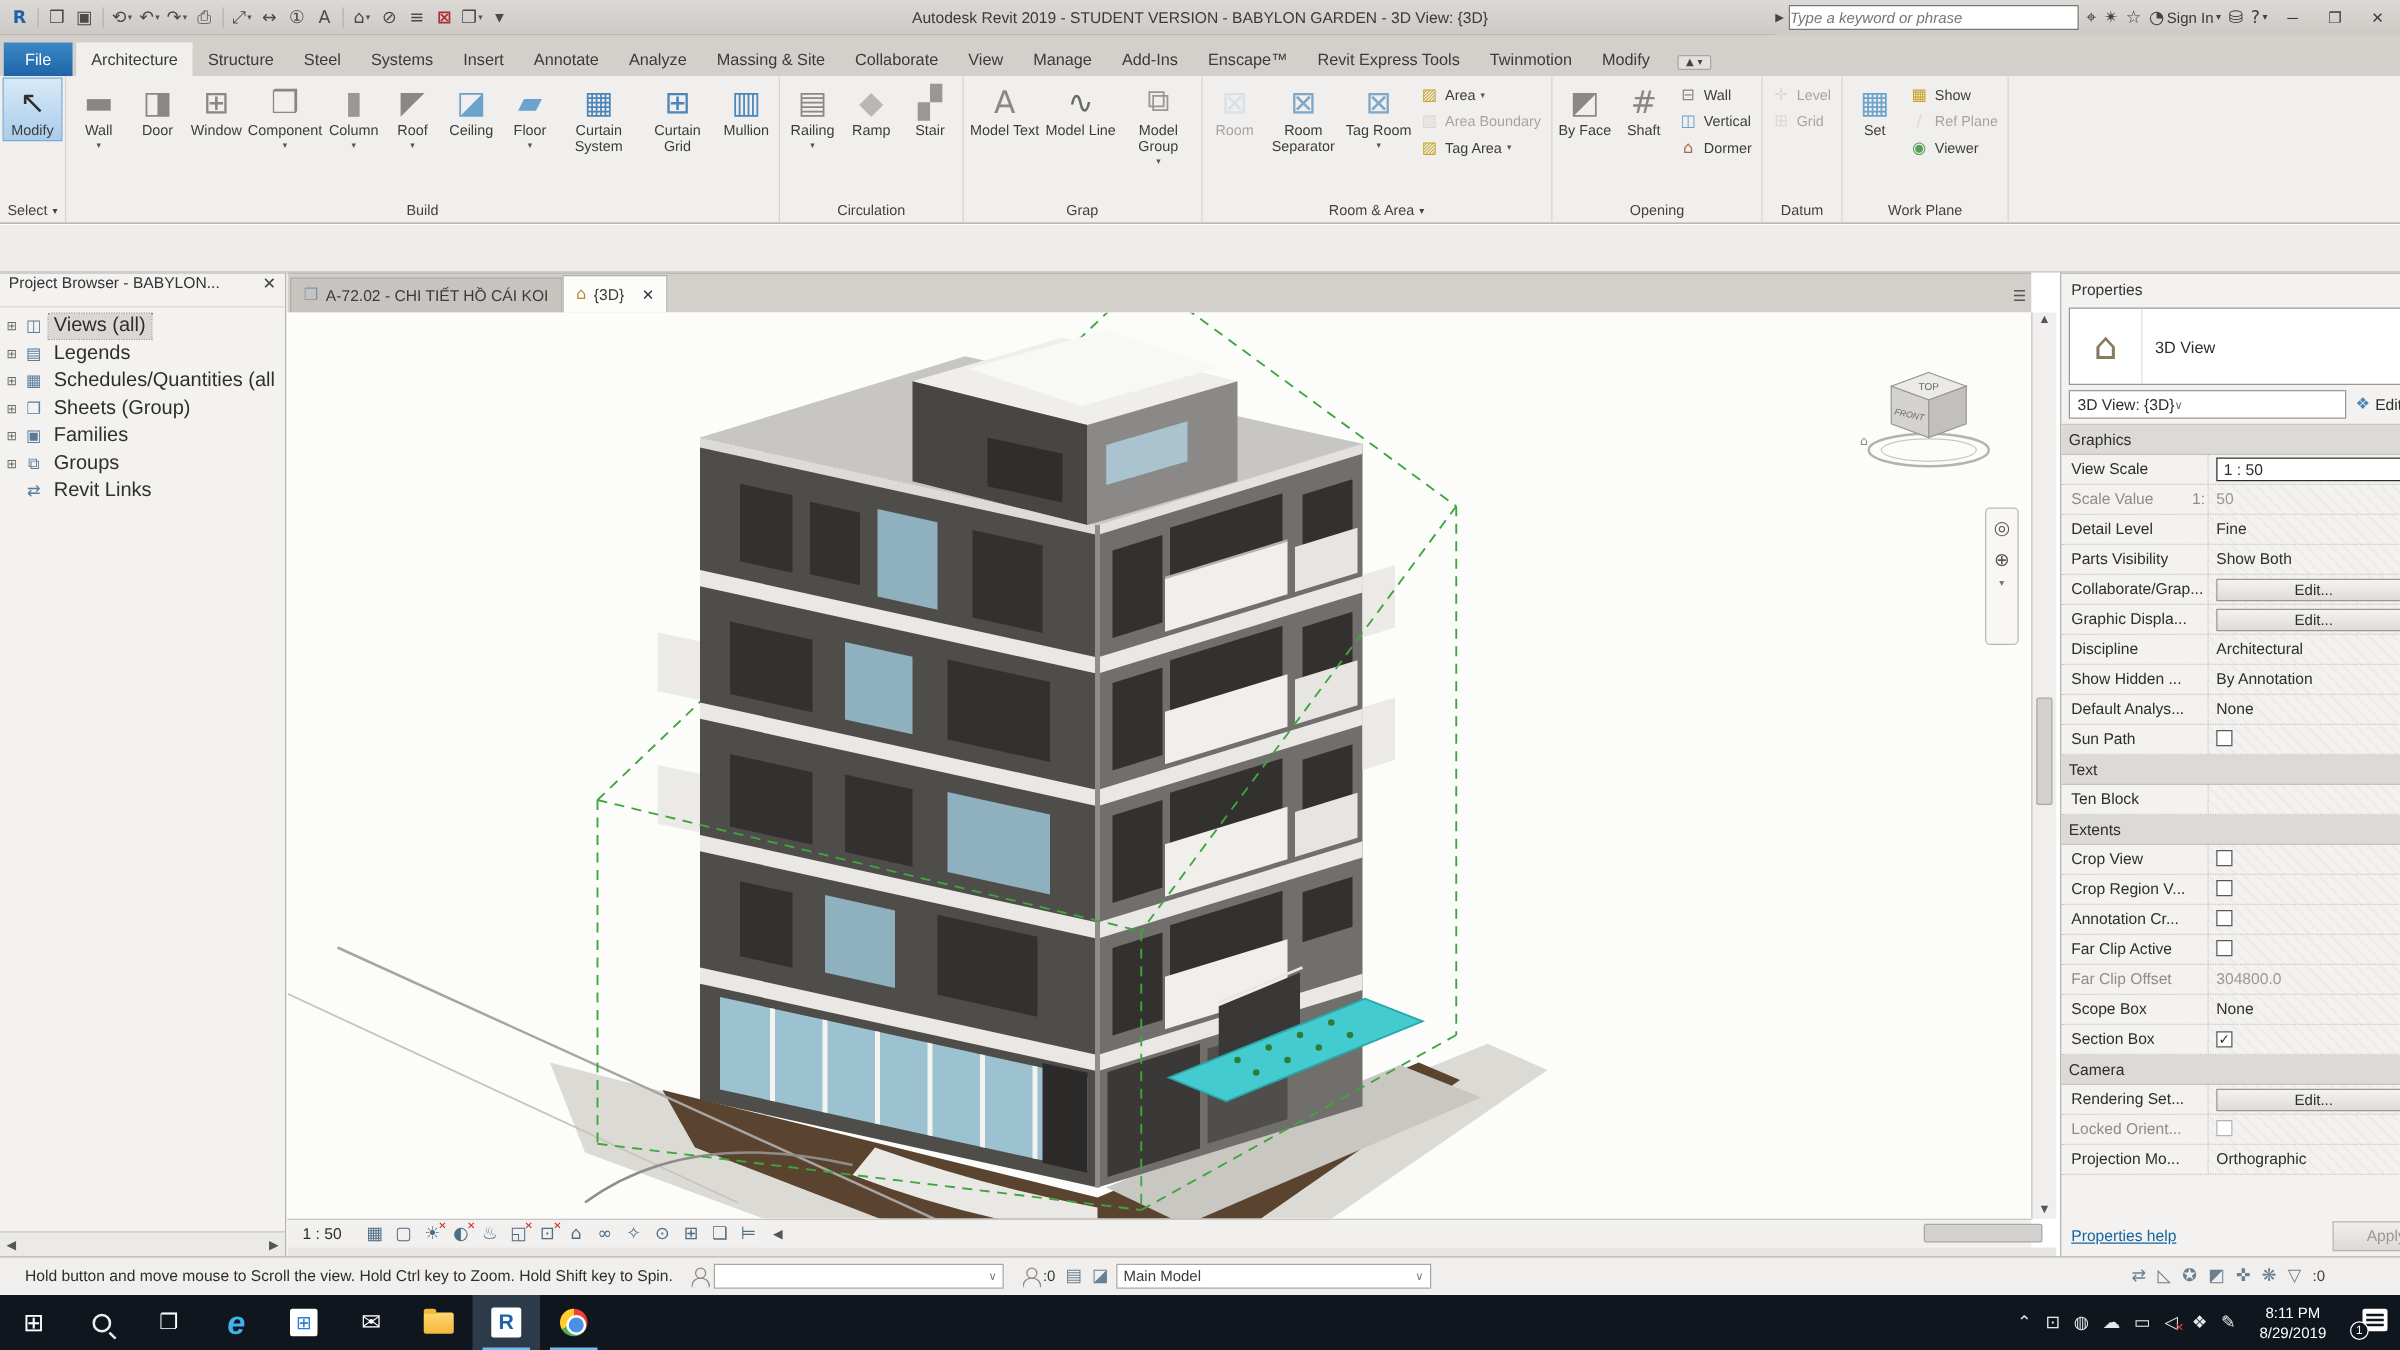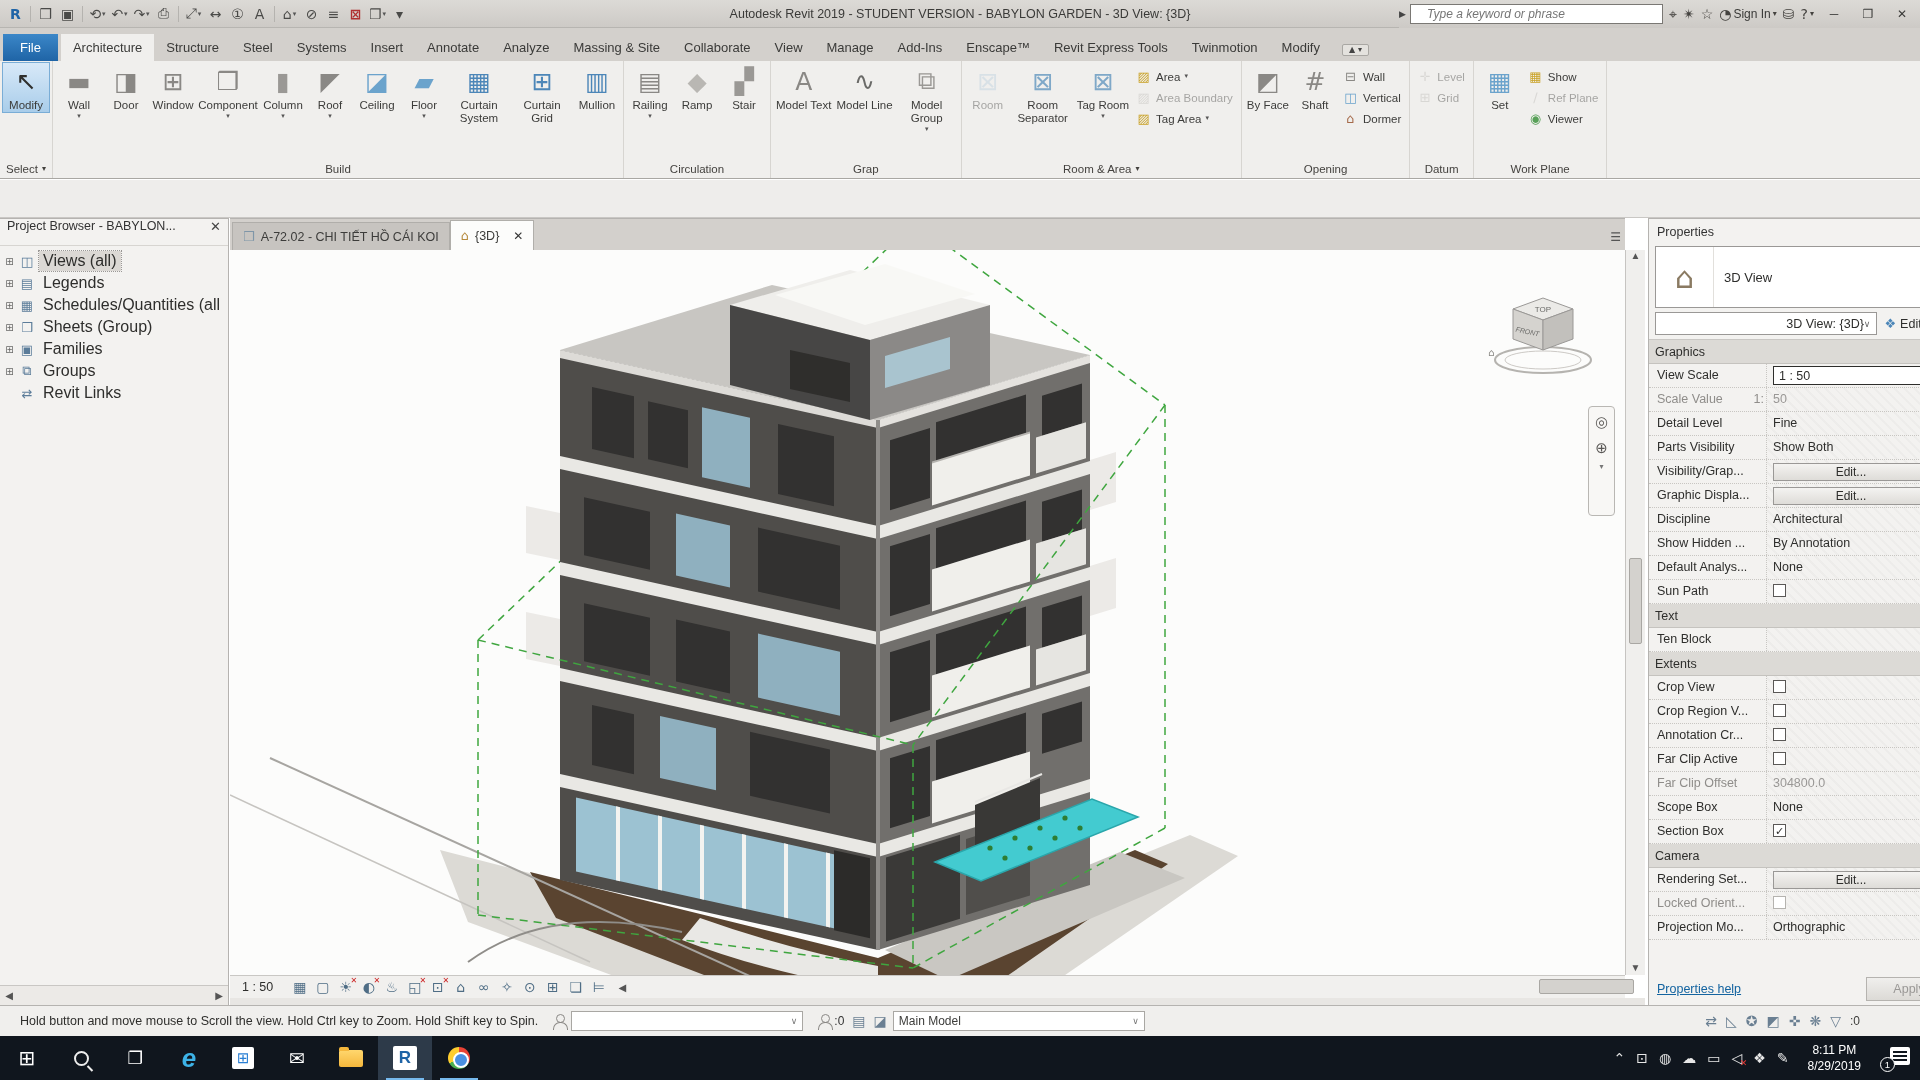--- a/index.html
+++ b/index.html
@@ -11,21 +11,21 @@
 #titlebar{position:absolute;top:0;left:0;right:0;height:28px;background:linear-gradient(#dcdad6,#cdcac6);display:flex;align-items:center;border-bottom:1px solid #b7b5b1}
 #qat{display:flex;align-items:center;padding-left:5px;gap:1px;z-index:3}
 .qbtn{height:24px;min-width:21px;display:flex;align-items:center;justify-content:center;color:#4a4a48;font-size:14px;padding:0 1px}
 .qbtn .g{font-family:"DejaVu Sans",sans-serif}
 .qbtn .dd{font-size:7px;color:#555;margin-left:1px}
 .qsep{width:1px;height:16px;background:#b5b3af;margin:0 3px}
 #title-text{position:absolute;left:0;right:0;text-align:center;font-size:12.5px;color:#3a3a38;pointer-events:none}
 #tb-right{position:absolute;right:0;top:0;height:28px;display:flex;align-items:center;gap:6px;padding-right:4px;background:linear-gradient(#dcdad6,#cdcac6)}
 #search-wrap{display:flex;align-items:center;gap:4px}
 #search-arrow{font-size:9px;color:#444}
-#search-input{width:253px;height:20px;border:1px solid #7a7874;background:#fff;font-style:italic;color:#8a8885;font-size:12px;padding:0 16px;font-family:"Liberation Sans",sans-serif}
+#search-input{width:232px;height:20px;border:1px solid #7a7874;background:#fff;font-style:italic;color:#8a8885;font-size:12px;padding:0 0;font-family:"Liberation Sans",sans-serif}
 .tbico{font-size:14px;color:#44423f;display:flex;align-items:center;gap:2px}
 #signin-label{font-size:12px;color:#3a3a38}
 .winbtn{width:28px;height:22px;display:flex;align-items:center;justify-content:center;font-size:12px;color:#3a3a38}
 
 
 #tabrow{position:absolute;top:28px;left:0;right:0;height:33px;background:#d3d0cc;display:flex;align-items:flex-end;padding-left:3px}
 .rtab{padding:6px 12px 6px;font-size:13px;color:#3a3a38;white-space:nowrap}
 .rtab.active{background:#f0efed}
 .rtab.file{background:linear-gradient(#3b87c8,#1f64a6);color:#fff;padding:6px 17px;margin-right:3px}
 #ribbon-collapse{margin-left:10px;margin-bottom:5px;display:flex;align-items:center;gap:3px;border:1px solid #a9a7a3;background:#e4e2de;border-radius:2px;padding:1px 6px;font-size:8px;color:#444}
@@ -91,21 +91,21 @@
 #corner-strip{position:absolute;left:230px;top:998px;width:1415px;height:7px;background:#e8e6e3}
 
 
 #properties{position:absolute;left:1648px;top:218px;width:312px;bottom:75px;background:#f3f2f0;border-left:1px solid #b5b3b0;border-top:1px solid #b5b3b0}
 #props-header{height:26px;display:flex;align-items:center;justify-content:space-between;padding:0 8px;font-size:12.5px}
 #type-selector{margin:1px 6px 4px;height:62px;background:#fff;border:1px solid #9a9896;display:flex;align-items:center}
 #type-icon{width:58px;height:100%;display:flex;align-items:center;justify-content:center;font-size:30px;color:#8a7a62;border-right:1px solid #e2e0dc;font-family:"DejaVu Sans",sans-serif}
 #type-name{flex:1;padding-left:10px;font-size:13px;color:#2e2e2c}
 #type-dd{padding-right:6px;font-size:9px;color:#444}
 #instance-row{display:flex;align-items:center;margin:0 6px 3px;gap:5px}
-#instance-combo{flex:1;height:23px;background:#fff;border:1px solid #9a9896;display:flex;align-items:center;justify-content:flex-end;padding:0 6px;font-size:12.5px;color:#2e2e2c}
+#instance-combo{flex:1;height:23px;background:#fff;border:1px solid #9a9896;display:flex;align-items:center;justify-content:flex-start;padding:0 6px;font-size:12.5px;color:#2e2e2c}
 #instance-combo .dd{font-size:9px;color:#666}
 #edit-type-btn{display:flex;align-items:center;gap:4px;font-size:12.5px;color:#2e2e2c;padding:2px 2px}
 #edit-type-btn .ico{color:#4c86b8;font-size:13px}
 #props-grid{position:absolute;top:120px;left:0;right:17px;bottom:32px;overflow:hidden;border-top:1px solid #c9c7c4}
 .sect{height:24px;background:#dcdad6;display:flex;align-items:center;justify-content:space-between;padding:0 8px 0 6px;font-size:12.5px;color:#2e2e2c;border-bottom:1px solid #c5c3bf}
 .sect .chev{font-size:9px;color:#555}
 .prow{height:24px;display:flex;border-bottom:1px dotted #c8c6c2;font-size:12.5px}
 .plabel{width:118px;padding:4px 2px 0 8px;color:#2e2e2c;white-space:nowrap;overflow:hidden;border-right:1px dotted #c8c6c2;display:flex;justify-content:space-between}
 .plabel.dis{color:#8f8d8a}
 .pvalue{flex:1;padding:4px 4px 0 6px;color:#2e2e2c;white-space:nowrap;overflow:hidden;background-image:repeating-linear-gradient(45deg,rgba(0,0,0,.022) 0 2px,transparent 2px 7px)}
@@ -778,21 +778,21 @@
         <div class="pvalue"><span>Fine</span></div>
       </div>
       <div class="prow">
         <div class="plabel">
           <span>Parts Visibility</span>
         </div>
         <div class="pvalue"><span>Show Both</span></div>
       </div>
       <div class="prow">
         <div class="plabel">
-          <span>Visibility/Grap...</span>
+          <span>Collaborate/Grap...</span>
         </div>
         <div class="pvalue">
           <div class="editbtn">Edit...</div>
         </div>
       </div>
       <div class="prow">
         <div class="plabel">
           <span>Graphic Displa...</span>
         </div>
         <div class="pvalue">

